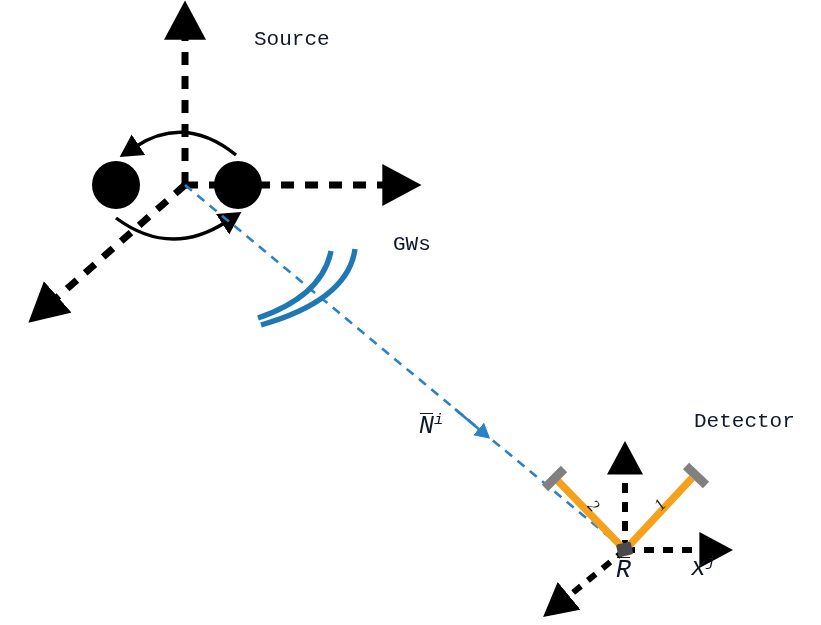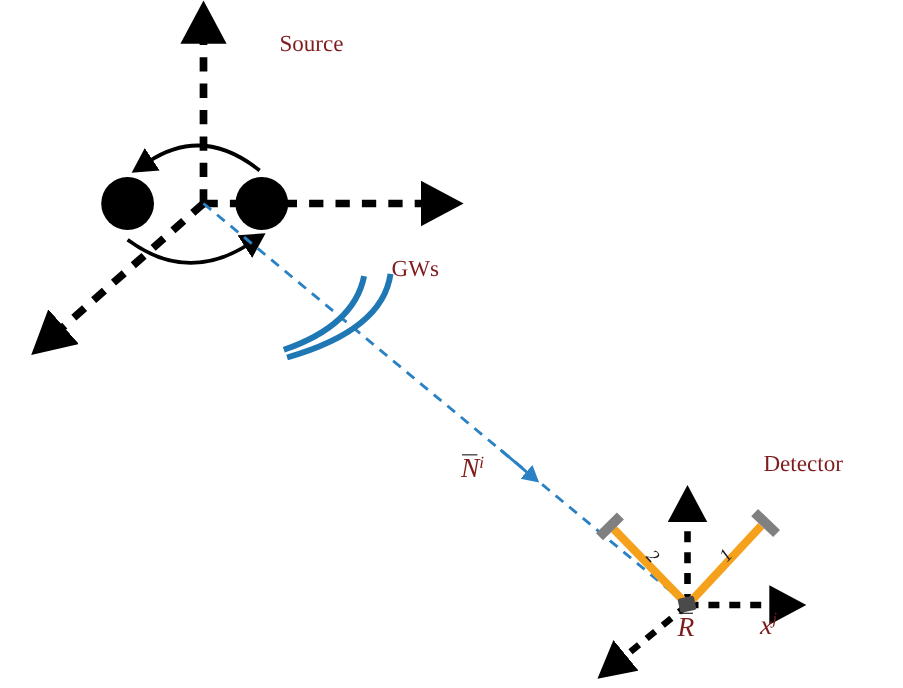--- a/index.html
+++ b/index.html
@@ -22,22 +22,22 @@
   svg#scene {
     position: absolute;
     left: 0;
     top: 0;
     width: 821px;
     height: 625px;
     display: block;
   }
   .txt {
     position: absolute;
-    font-family: Liberation Serif, serif;
-    color: #7f1d1d;
+    font-family: Liberation Mono, monospace;
+    color: #0f172a;
     white-space: nowrap;
     line-height: 1;
     user-select: none;
   }
   .plainlabel {
     font-size: 21px;
     font-style: normal;
   }
   .mathlabel {
     font-size: 25px;
@@ -130,21 +130,21 @@
 
       <line x1="686" y1="466" x2="706" y2="485" stroke="#808080" stroke-width="9" stroke-linecap="butt"></line>
       <line x1="564" y1="469" x2="545" y2="488" stroke="#808080" stroke-width="9" stroke-linecap="butt"></line>
 
       <rect x="617" y="543" width="15" height="13" rx="2" fill="#4a4a4a" transform="rotate(-12 624 549)"></rect>
     </g>
   </svg>
 
   <div class="txt plainlabel" style="left:254px; top:29px;">Source</div>
 
-  <div class="txt plainlabel" style="left:356px; top:234px;">GWs</div>
+  <div class="txt plainlabel" style="left:393px; top:234px;">GWs</div>
 
   <div class="txt plainlabel" style="left:694px; top:411px;">Detector</div>
 
   <div class="txt mathlabel" style="left:419px; top:413px;">
     <span class="overbar">N</span><span class="sup">i</span>
   </div>
 
   <div class="txt mathlabel" style="left:616px; top:558px;">
     <span class="overbar">R</span>
   </div>

